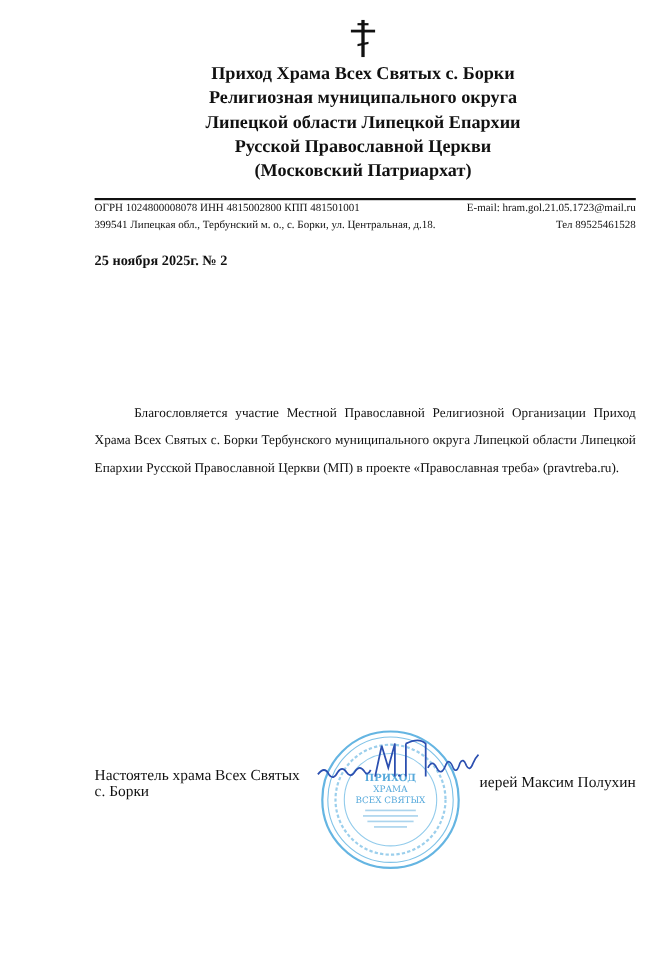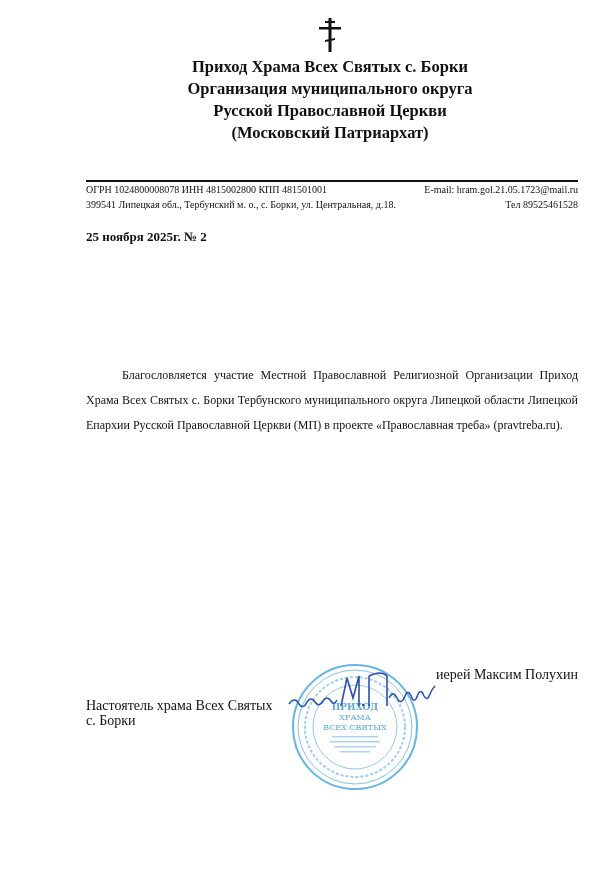--- a/index.html
+++ b/index.html
@@ -33,39 +33,40 @@
 
 <svg class="cross" viewBox="0 0 24 34">
   <rect x="10.5" y="0" width="3" height="34" fill="#111"></rect>
   <rect x="7" y="3" width="10" height="2" fill="#111"></rect>
   <rect x="1" y="9" width="22" height="2.5" fill="#111"></rect>
   <polygon points="7,22 17,20 17,22 7,24" fill="#111"></polygon>
 </svg>
 
 <div class="header">
   <div>Приход Храма Всех Святых с. Борки</div>
-  <div>Организация муниципального округа</div>
+  <div>Религиозная муниципального округа</div>
+  <div>Липецкой области Липецкой Епархии</div>
   <div>Русской Православной Церкви</div>
   <div>(Московский Патриархат)</div>
 </div>
 
 <div class="rule"></div>
 
 <div class="req" style="left:86px; top:183px;">ОГРН 1024800008078 ИНН 4815002800 КПП 481501001</div>
 <div class="req" style="right:22px; top:183px;">E-mail: hram.gol.21.05.1723@mail.ru</div>
 <div class="req" style="left:86px; top:198px;">399541 Липецкая обл., Тербунский м. о., с. Борки, ул. Центральная, д.18.</div>
 <div class="req" style="right:22px; top:198px;">Тел 89525461528</div>
 
 <div class="date">25 ноября 2025г. № 2</div>
 
 <div class="body-text">Благословляется участие Местной Православной Религиозной Организации Приход Храма Всех Святых с. Борки Тербунского муниципального округа Липецкой области Липецкой Епархии Русской Православной Церкви (МП) в проекте «Православная треба» (pravtreba.ru).</div>
 
 <div class="sig" style="left:86px; top:697px;">Настоятель храма Всех Святых</div>
 <div class="sig" style="left:86px; top:712px;">с. Борки</div>
-<div class="sig" style="right:22px; top:666px;">иерей Максим Полухин</div>
+<div class="sig" style="right:22px; top:703px;">иерей Максим Полухин</div>
 
 <svg class="stamp" viewBox="0 0 130 130">
   <circle cx="65" cy="65" r="62" fill="none" stroke="#4aa8dd" stroke-width="2" opacity="0.85"></circle>
   <circle cx="65" cy="65" r="57" fill="none" stroke="#4aa8dd" stroke-width="1" opacity="0.7"></circle>
   <circle cx="65" cy="65" r="42" fill="none" stroke="#4aa8dd" stroke-width="1" opacity="0.6"></circle>
   <g fill="#3a9bd5" font-family="DejaVu Serif, serif" text-anchor="middle" opacity="0.85">
     <text x="65" y="48" font-size="9" font-weight="bold">ПРИХОД</text>
     <text x="65" y="58" font-size="8">ХРАМА</text>
     <text x="65" y="68" font-size="8">ВСЕХ СВЯТЫХ</text>
     <rect x="42" y="74" width="46" height="1.5" opacity="0.5"></rect>

